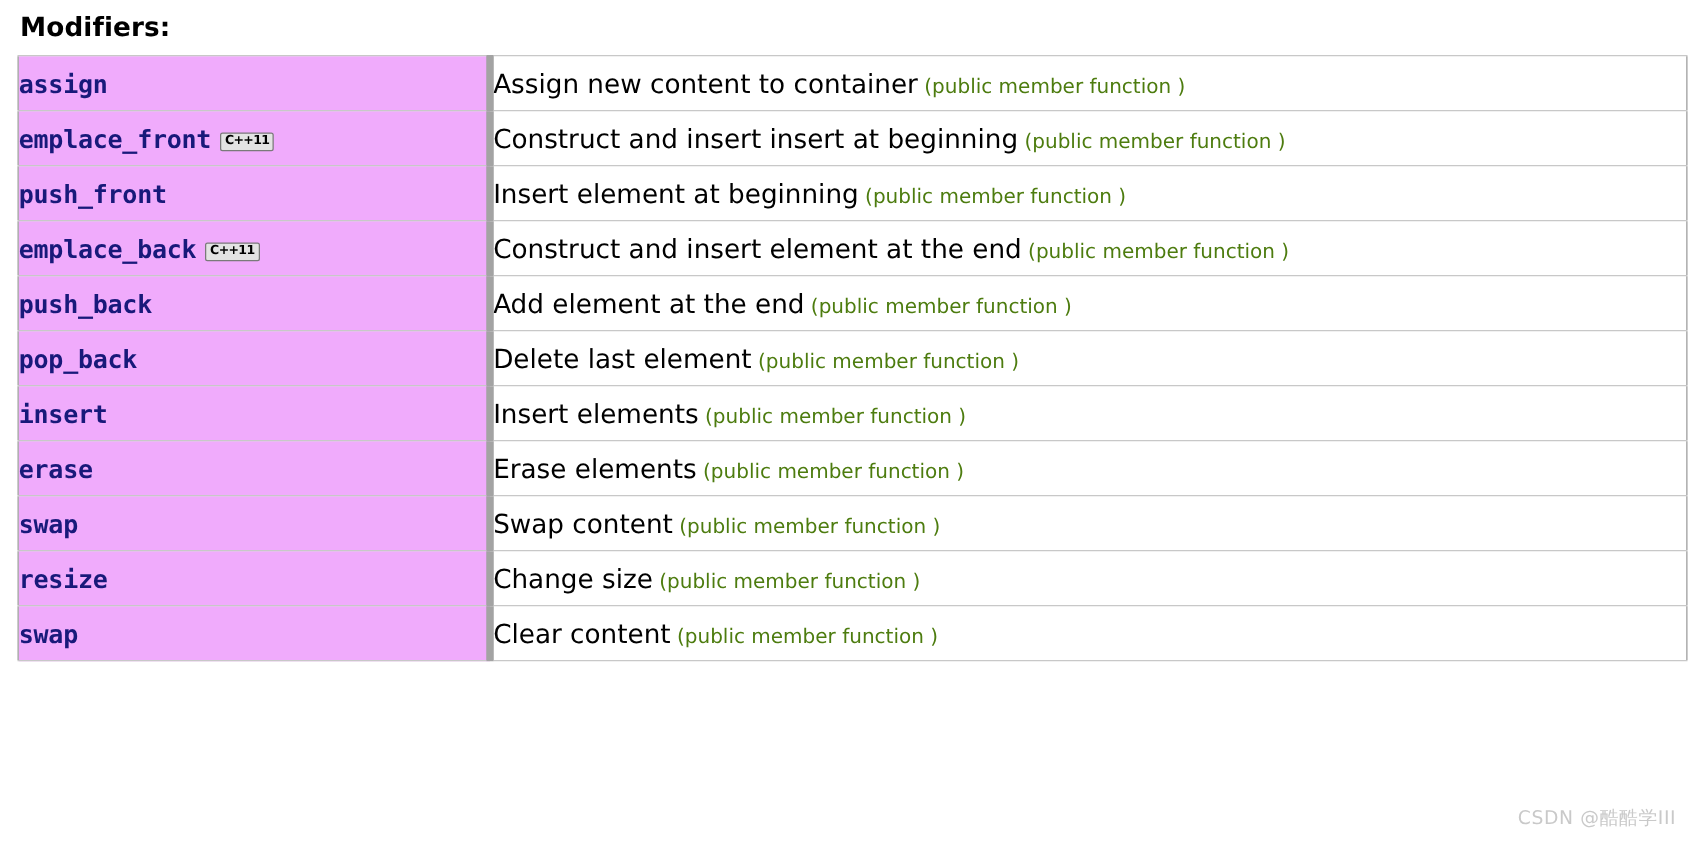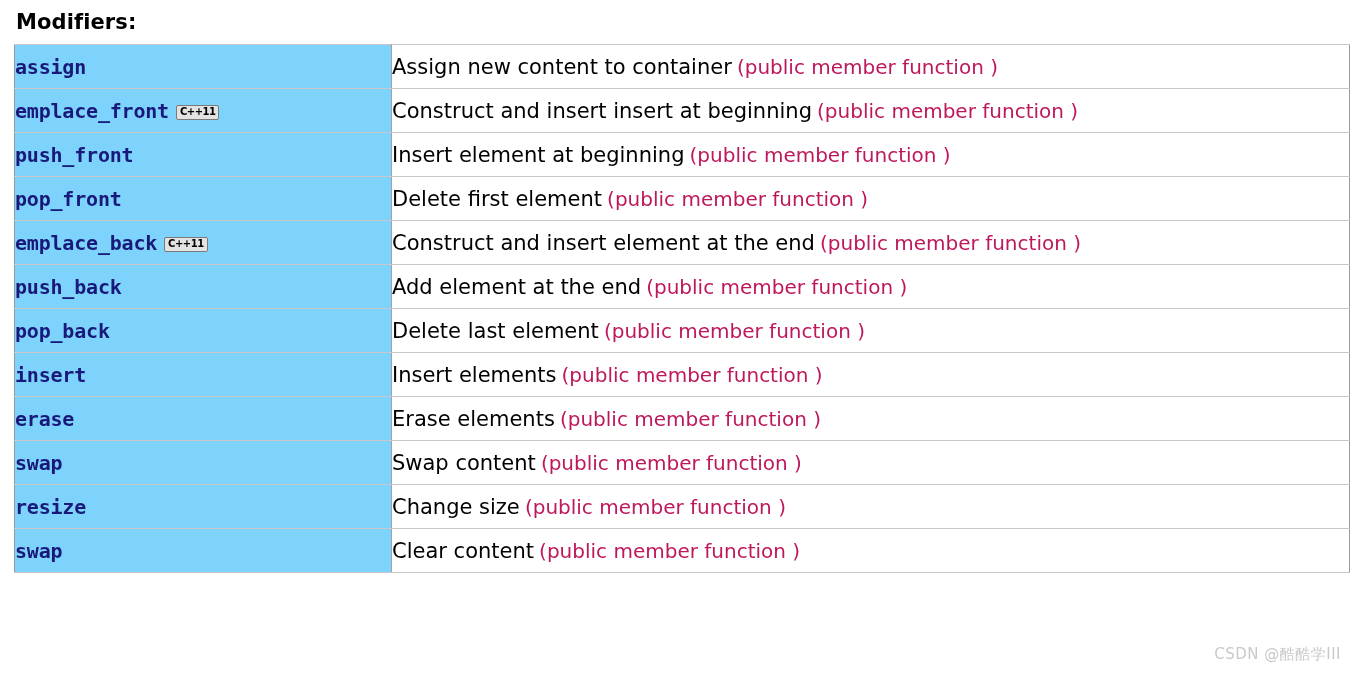--- a/index.html
+++ b/index.html
@@ -36,22 +36,22 @@
     border-bottom: 1px solid #9a9a9a;
   }
   table.ref-table td {
     border-top: 1px solid #c8c8c8;
     border-bottom: 1px solid #c8c8c8;
     padding: 0;
     vertical-align: middle;
   }
   td.name-cell {
     width: 377px;
-    background: #7dd3fc;
-    border-right: 1px solid #a3a3a3;
+    background: #f0abfc;
+    border-right: 6px solid #a3a3a3;
     padding: 4px 0 4px 12px;
     height: 44px;
     box-sizing: border-box;
     white-space: nowrap;
     margin-top: 20px;
   }
   td.desc-cell {
     background: #ffffff;
     padding: 4px 0 4px 8px;
     height: 44px;
@@ -80,22 +80,22 @@
     border: 1px solid #7a7a7a;
     border-radius: 2px;
     padding: 0px 3px 1px 3px;
     letter-spacing: -0.5px;
   }
   .desc-text {
     font-size: 21px;
     color: #000000;
   }
   .desc-kind {
-    font-size: 20px;
-    color: #be185d;
+    font-size: 16px;
+    color: #4d7c0f;
   }
   .watermark {
     position: absolute;
     right: 16px;
     bottom: 24px;
     font-size: 15px;
     color: #c9c9c9;
     font-family: "DejaVu Sans", "Liberation Sans", sans-serif;
     letter-spacing: 0.5px;
     white-space: nowrap;
@@ -133,29 +133,20 @@
       <tr>
         <td class="name-cell">
           <a class="member-name" href="#">push_front</a>
         </td>
         <td class="desc-cell">
           <span class="desc-text">Insert element at beginning</span>
           <span class="desc-kind">(public member function )</span>
         </td>
       </tr>
 
-      <tr>
-        <td class="name-cell">
-          <a class="member-name" href="#">pop_front</a>
-        </td>
-        <td class="desc-cell">
-          <span class="desc-text">Delete first element</span>
-          <span class="desc-kind">(public member function )</span>
-        </td>
-      </tr>
 
       <tr>
         <td class="name-cell">
           <a class="member-name" href="#">emplace_back</a><span class="cpp11-badge">C++11</span>
         </td>
         <td class="desc-cell">
           <span class="desc-text">Construct and insert element at the end</span>
           <span class="desc-kind">(public member function )</span>
         </td>
       </tr>

